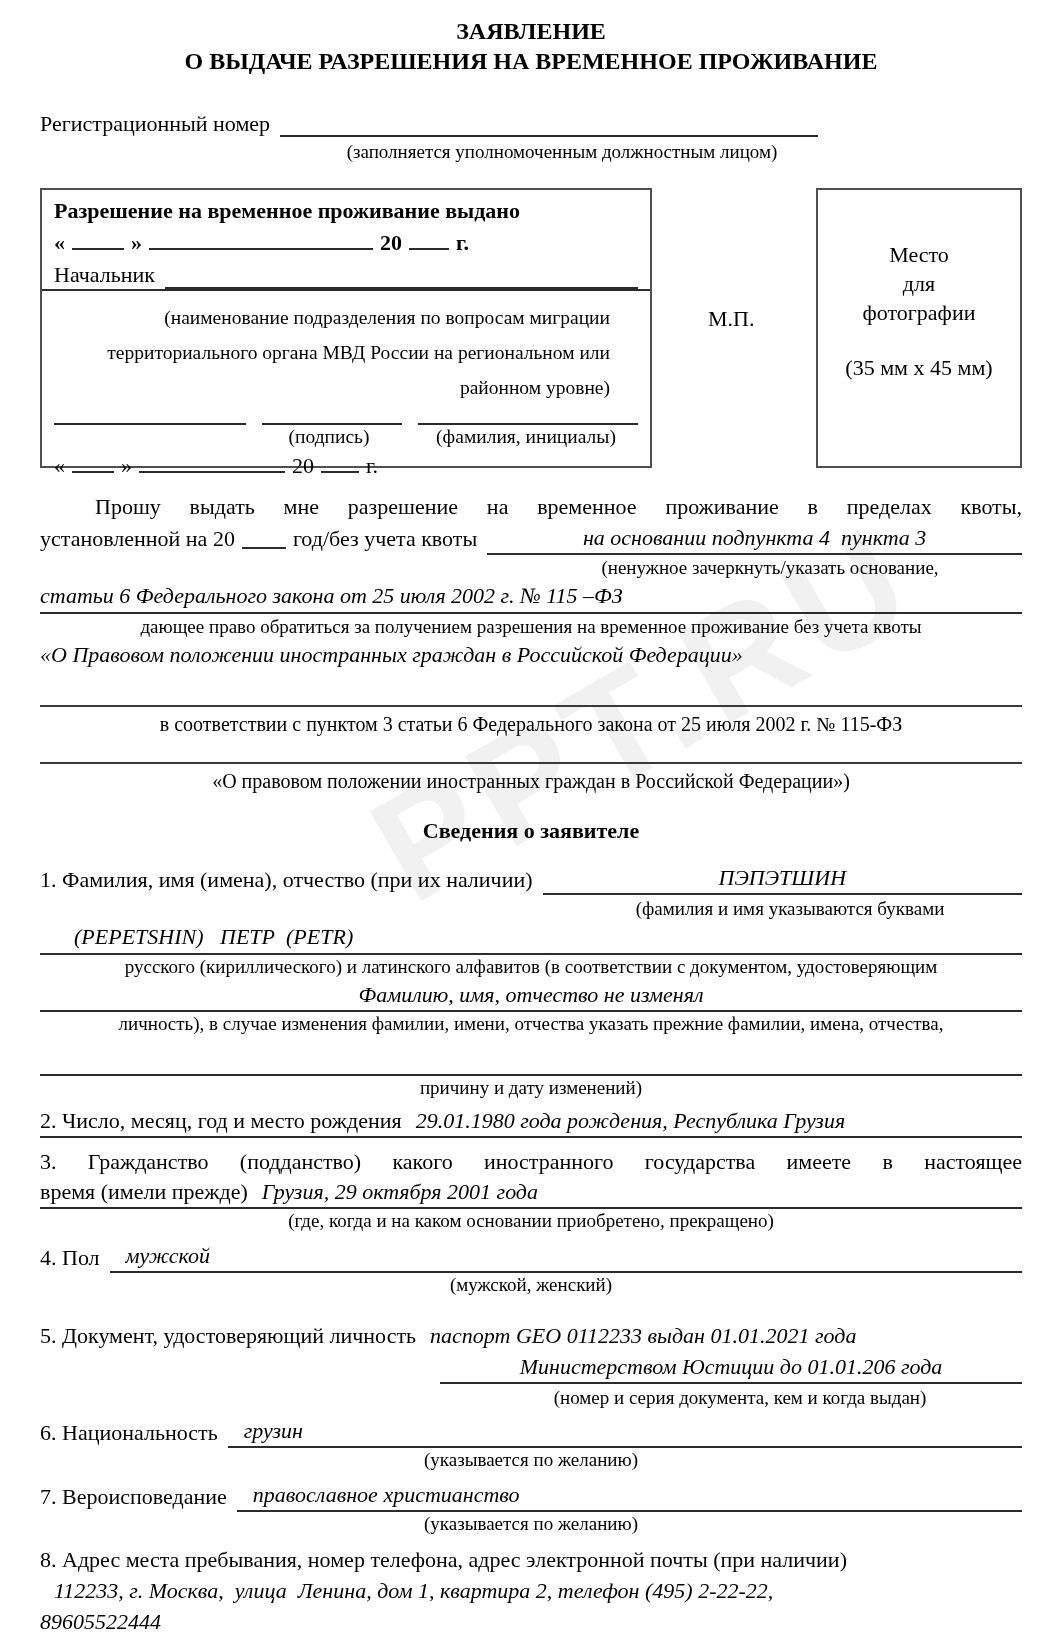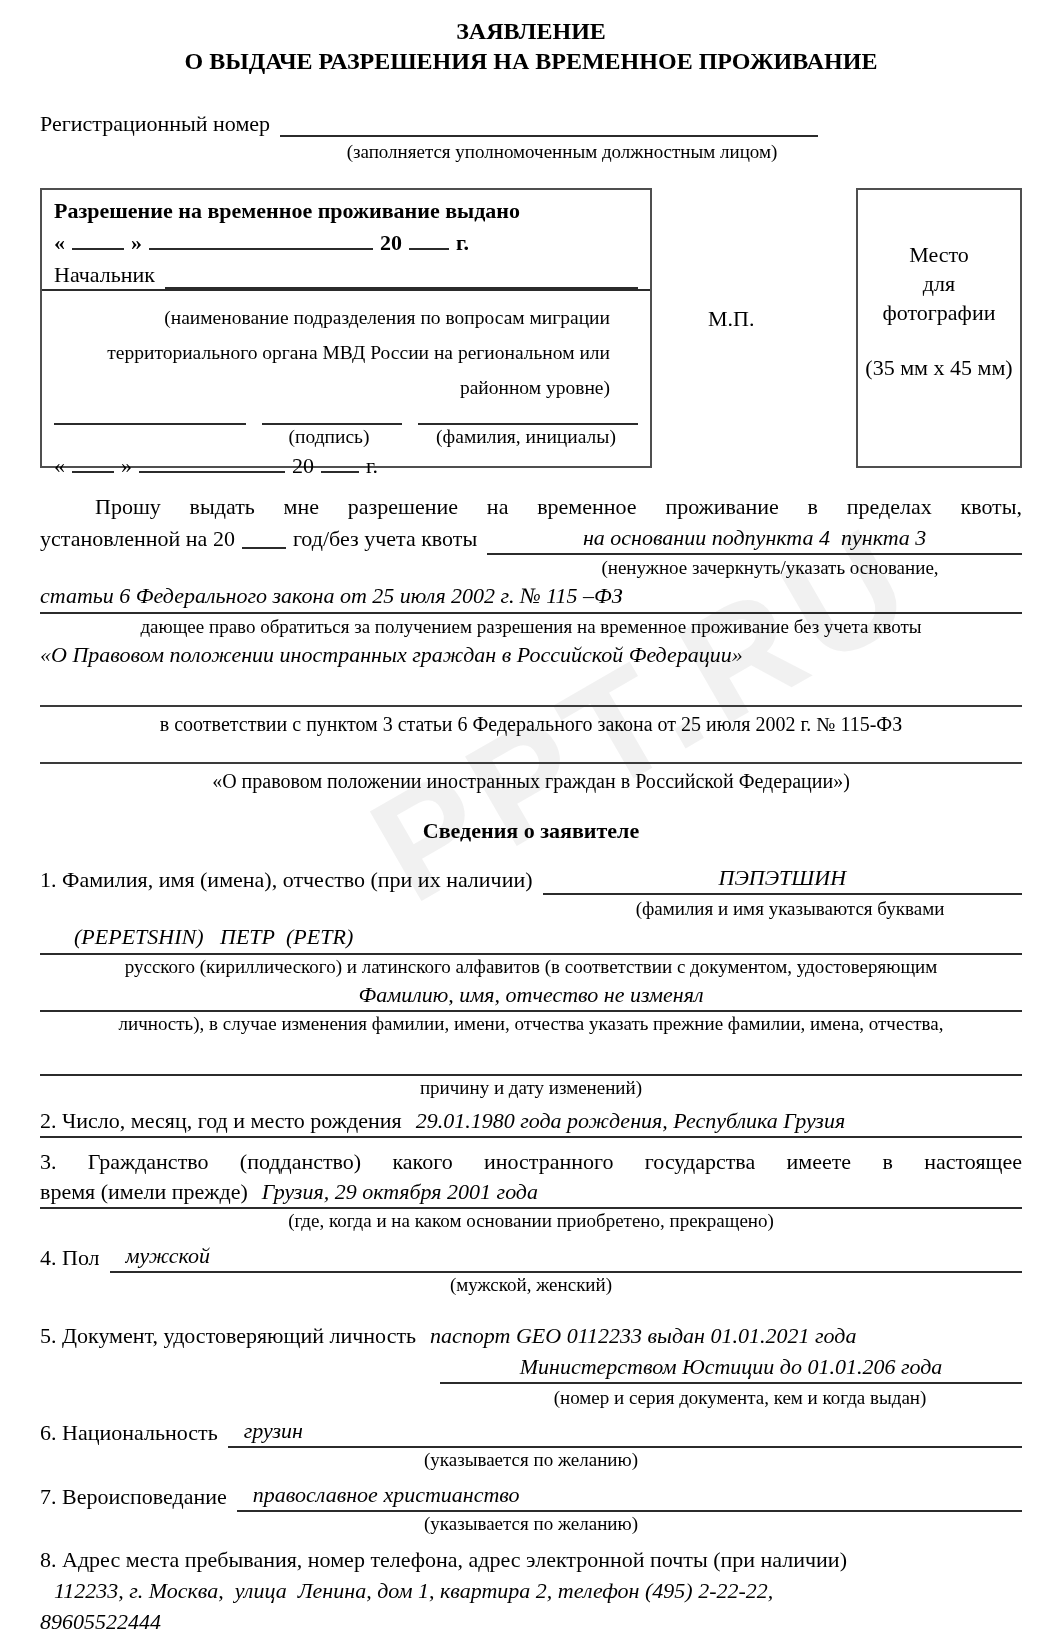--- a/index.html
+++ b/index.html
@@ -41,21 +41,21 @@
   .pb-sigrow{ display:flex; margin-top:auto; }
   .seg{ border-bottom:2px solid #2b2b2b; height:20px; }
   .seg1{ width:192px; }
   .seg2{ width:140px; margin-left:16px; }
   .seg3{ flex:1; margin-left:16px; }
   .pb-sigcap{ display:flex; font-size:19.5px; margin-top:1px; }
   .sigcap-sign{ width:150px; margin-left:200px; text-align:center; }
   .sigcap-name{ flex:1; margin-left:10px; text-align:center; }
   .pb-date2{ margin-top:3px; line-height:29px; }
   .mp{ margin-left:56px; margin-top:118px; font-size:22px; }
-  .photo-box{ margin-left:auto; width:166px; border:2px solid #4f4f4f; text-align:center;
+  .photo-box{ margin-left:auto; width:206px; border:2px solid #4f4f4f; text-align:center;
               padding-top:50px; line-height:29px; }
   .photo-size{ margin-top:26px; }
 
   .request{ margin-top:24px; }
   .r-line1{ padding-left:55px; line-height:30px; text-align:justify; text-align-last:justify; }
   .r-line2{ display:flex; align-items:center; line-height:31px; }
   .r-cap1{ margin-left:540px; width:380px; text-align:center; margin-top:1px; }
   .r-law{ line-height:32px; }
   .r-cap2{ margin-top:1px; }
   .sep{ border-bottom:2px solid #3a3a3a; height:36px; }

